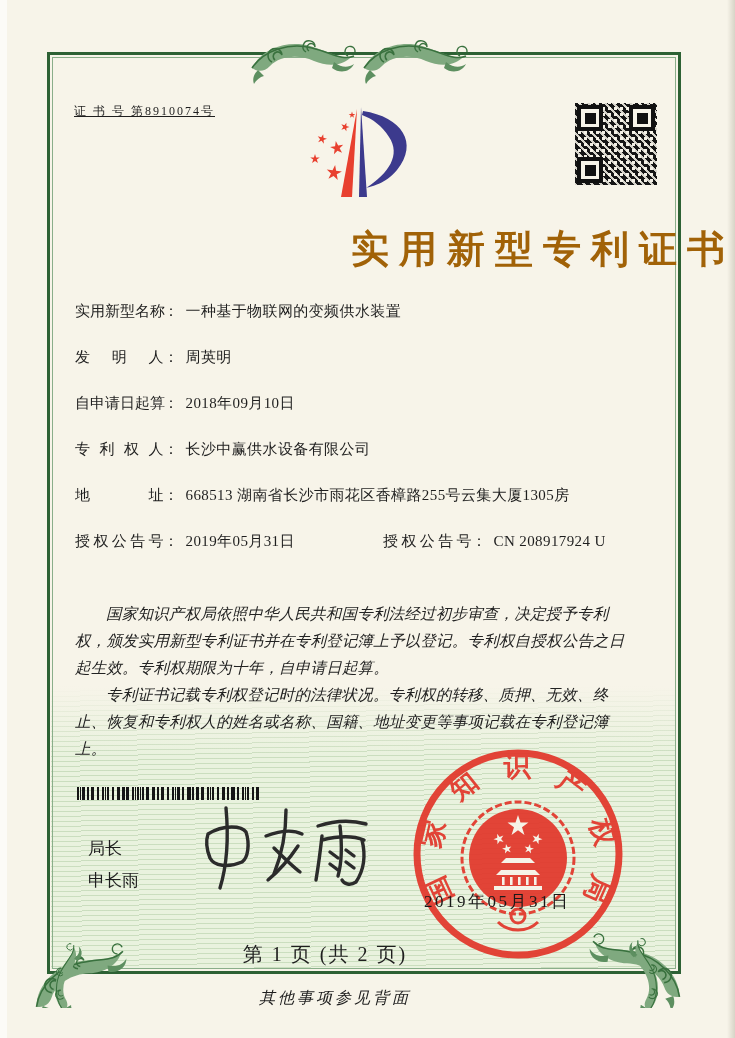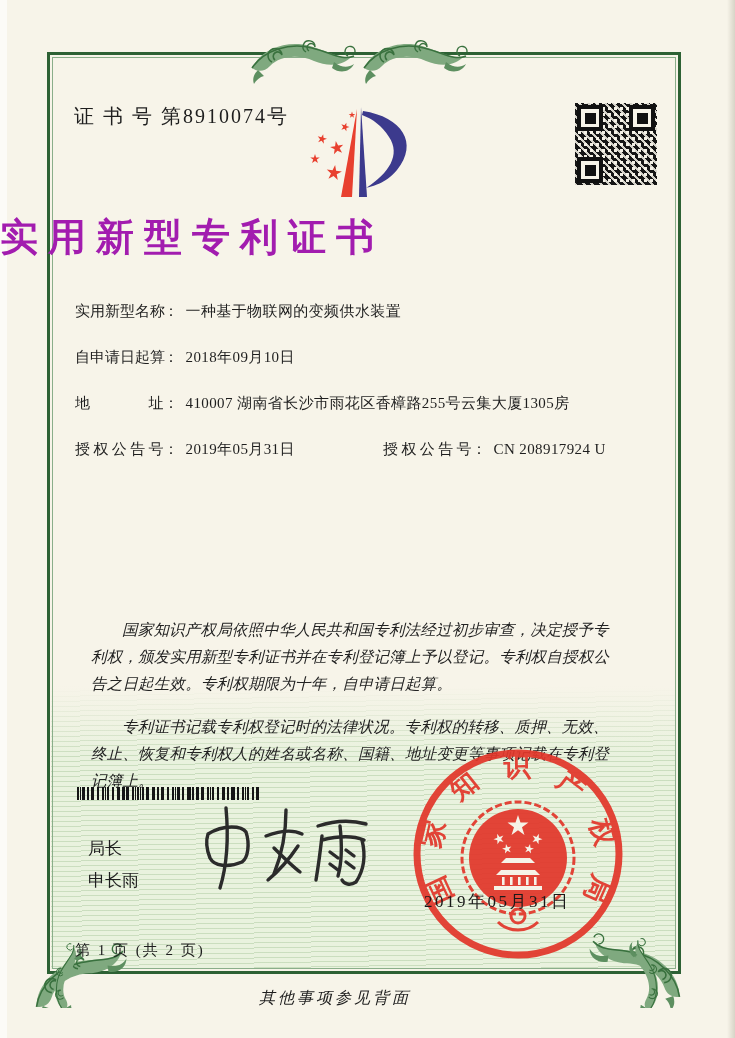--- a/index.html
+++ b/index.html
@@ -11,51 +11,51 @@
   .green-band{position:absolute;left:51px;top:686px;width:624px;height:283px;
         background-color:#e9f2de;
         background-image:repeating-linear-gradient(179deg,rgba(122,168,108,.28) 0 1px,rgba(122,168,108,0) 1px 5px);}
   .green-band::before{content:"";position:absolute;left:0;top:0;right:0;height:70px;
         background:linear-gradient(180deg,#f7f4e9 0,rgba(247,244,233,0) 100%);}
   .frame{position:absolute;left:47px;top:52px;width:628px;height:916px;border:3px solid #2d6134;}
   .frame::after{content:"";position:absolute;inset:2px;border:1px solid #8aae8a;}
   .orn-top{position:absolute;left:246px;top:22px;width:228px;height:62px;}
   .orn-bl{position:absolute;left:12px;top:912px;width:128px;height:96px;}
   .orn-br{position:absolute;left:572px;top:882px;width:132px;height:126px;}
-  .cert-no{position:absolute;left:74px;top:103px;font-size:20px;letter-spacing:2px;}
+  .cert-no{position:absolute;left:74px;top:103px;font-size:12px;letter-spacing:2px;text-decoration:underline;}
   .logo{position:absolute;left:296px;top:93px;width:150px;height:110px;}
   .qr{position:absolute;left:575px;top:103px;width:82px;height:82px;
       background-image:
         repeating-linear-gradient(45deg,rgba(247,244,233,.85) 0 2px,rgba(247,244,233,0) 2px 6px),
         repeating-linear-gradient(90deg,#161616 0 3px,rgba(0,0,0,0) 3px 6px),
         repeating-linear-gradient(0deg,#161616 0 3px,#f2efe5 3px 6px);}
   .fp{position:absolute;width:18px;height:18px;border:4px solid #111;background:#f7f4e9;box-sizing:content-box;}
   .fp::after{content:"";position:absolute;inset:3.5px;background:#111;}
   .fp.tl{left:2px;top:2px}.fp.tr{right:2px;top:2px}.fp.bl{left:2px;bottom:2px}
-  .title{position:absolute;left:0;right:0;top:212px;text-align:left;
-         font-size:38px;font-weight:600;letter-spacing:10px;color:#a21caf;}
+  .title{position:absolute;left:0;right:0;top:224px;text-align:right;
+         font-size:38px;font-weight:600;letter-spacing:10px;color:#a16207;}
   .fields{position:absolute;left:75px;top:302px;width:560px;font-size:15px;}
   .frow{margin-bottom:24px;white-space:nowrap;height:22px;position:relative;}
   .flabel{display:inline-block;width:5.9em;text-align:justify;text-align-last:justify;}
   .fvalue{margin-left:7px;letter-spacing:.4px;}
   .grant-group{position:absolute;left:308px;top:0;white-space:nowrap;}
   .paras{position:absolute;left:75px;top:600px;width:554px;font-size:15.5px;line-height:27px;
          font-style:italic;letter-spacing:.2px;color:#222;}
-  .paras p{margin:16px;text-indent:2em;}
+  .paras p{margin:0;text-indent:2em;}
   .barcode{position:absolute;left:77px;top:787px;width:182px;height:13px;
       background-image:
         repeating-linear-gradient(90deg,#151515 0 2px,rgba(0,0,0,0) 2px 5px),
         repeating-linear-gradient(90deg,#151515 0 1px,rgba(0,0,0,0) 1px 7px),
         repeating-linear-gradient(90deg,rgba(0,0,0,0) 0 3px,#151515 3px 4px,rgba(0,0,0,0) 4px 11px);}
   .director{position:absolute;left:88px;top:833px;font-size:17px;line-height:32px;}
   .sig{position:absolute;left:190px;top:796px;width:195px;height:102px;}
   .seal{position:absolute;left:406px;top:742px;width:224px;height:224px;opacity:.93;}
   .seal-date{position:absolute;left:424px;top:890px;font-size:17px;letter-spacing:2.5px;color:#191919;z-index:6;}
-  .page-info{position:absolute;left:75px;top:941px;width:500px;text-align:left;
-             font-size:15px;letter-spacing:2px;}
+  .page-info{position:absolute;left:75px;top:941px;width:500px;text-align:center;
+             font-size:20px;letter-spacing:2px;}
   .footer-note{position:absolute;left:75px;top:988px;width:520px;text-align:center;
              font-size:16px;font-style:italic;letter-spacing:3px;}
 </style>
 </head>
 <body>
 
 <svg width="0" height="0" style="position:absolute">
   <defs>
     <path id="st" d="M0,-1 L0.2245,-0.309 0.9511,-0.309 0.3633,0.118 0.5878,0.809 0,0.382 -0.5878,0.809 -0.3633,0.118 -0.9511,-0.309 -0.2245,-0.309 Z"></path>
     <g id="scroll">
@@ -109,24 +109,30 @@
     <div class="fp bl"></div>
   </div>
 
   <div class="title">实用新型专利证书</div>
 
   <div class="fields">
     <div class="frow">
       <span class="flabel">实用新型名称</span><span>：</span><span class="fvalue">一种基于物联网的变频供水装置</span>
     </div>
     <div class="frow">
+      <span class="flabel">发明人</span><span>：</span><span class="fvalue">周英明</span>
+    </div>
+    <div class="frow">
       <span class="flabel">自申请日起算</span><span>：</span><span class="fvalue">2018年09月10日</span>
     </div>
     <div class="frow">
-      <span class="flabel">地址</span><span>：</span><span class="fvalue">410007 湖南省长沙市雨花区香樟路255号云集大厦1305房</span>
+      <span class="flabel">专利权人</span><span>：</span><span class="fvalue">长沙中赢供水设备有限公司</span>
+    </div>
+    <div class="frow">
+      <span class="flabel">地址</span><span>：</span><span class="fvalue">668513 湖南省长沙市雨花区香樟路255号云集大厦1305房</span>
     </div>
     <div class="frow">
       <span class="flabel">授权公告号</span><span>：</span><span class="fvalue">2019年05月31日</span>
       <span class="grant-group">
         <span class="flabel">授权公告号</span><span>：</span><span class="fvalue">CN 208917924 U</span>
       </span>
     </div>
   </div>
 
   <div class="paras">

